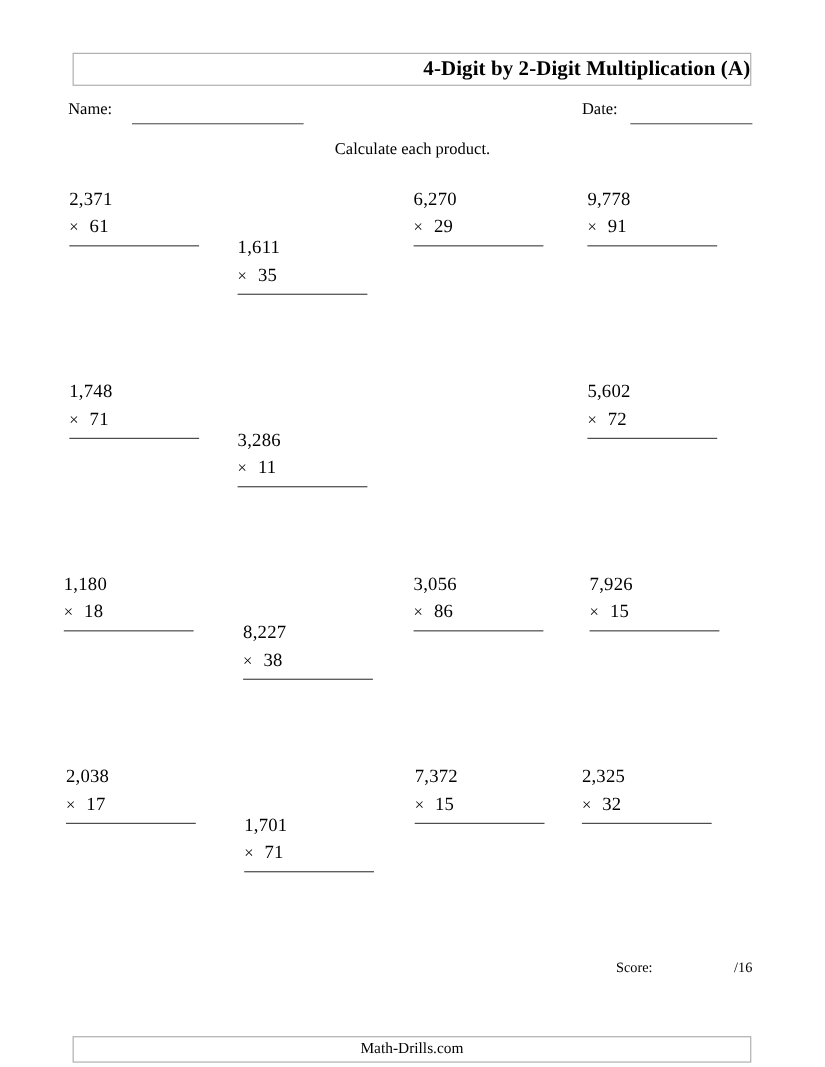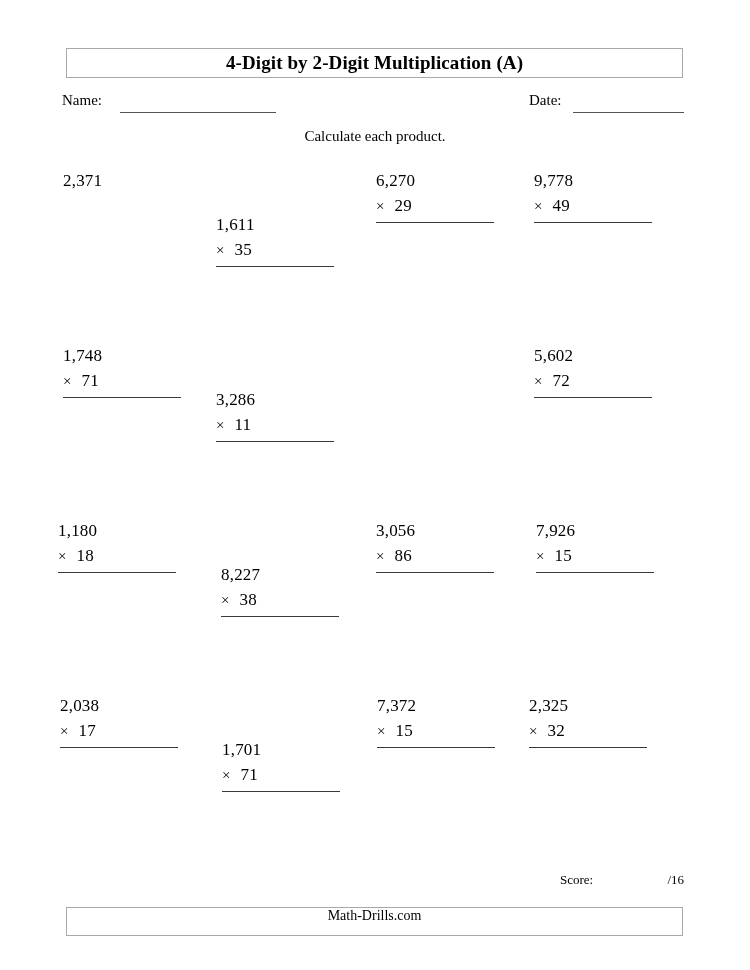--- a/index.html
+++ b/index.html
@@ -20,21 +20,21 @@
   .title-box {
     position: absolute;
     left: 66px;
     top: 48px;
     width: 617px;
     height: 30px;
     border: 1px solid #a9a9a9;
     box-sizing: border-box;
     display: flex;
     align-items: center;
-    justify-content: center;
+    justify-content: flex-end;
   }
   .title-text {
     font-size: 19px;
     font-weight: bold;
     letter-spacing: 0.1px;
     white-space: nowrap;
   }
 
   
   .name-label {
@@ -149,27 +149,27 @@
     font-size: 13px;
     display: flex;
     justify-content: space-between;
     text-align: center;
   }
 
   
   .footer-box {
     position: absolute;
     left: 66px;
-    top: 907px;
+    top: 942px;
     width: 617px;
-    height: 29px;
+    height: 24px;
     border: 1px solid #a9a9a9;
     box-sizing: border-box;
     display: flex;
-    align-items: flex-start;
+    align-items: center;
     justify-content: center;
   }
   .footer-text {
     font-size: 14px;
   }
 </style>
 </head>
 <body>
 
 <div class="title-box">
@@ -181,32 +181,33 @@
 <span class="date-label">Date:</span>
 <div class="date-rule"></div>
 
 <div class="instruction">Calculate each product.</div>
 
 <div class="grid">
 
   <div class="row r1">
     <div class="problem c1">
       <span class="multiplicand">2,371</span>
+      <span class="oprow"><span class="opsign">×</span><span class="multiplier">61</span></span>
     </div>
     <div class="problem c2">
       <span class="multiplicand">1,611</span>
       <span class="oprow"><span class="opsign">×</span><span class="multiplier">35</span></span>
     </div>
     <div class="problem c3">
       <span class="multiplicand">6,270</span>
       <span class="oprow"><span class="opsign">×</span><span class="multiplier">29</span></span>
     </div>
     <div class="problem c4">
       <span class="multiplicand">9,778</span>
-      <span class="oprow"><span class="opsign">×</span><span class="multiplier">49</span></span>
+      <span class="oprow"><span class="opsign">×</span><span class="multiplier">91</span></span>
     </div>
   </div>
 
   <div class="row r2">
     <div class="problem c1">
       <span class="multiplicand">1,748</span>
       <span class="oprow"><span class="opsign">×</span><span class="multiplier">71</span></span>
     </div>
     <div class="problem c2">
       <span class="multiplicand">3,286</span>

